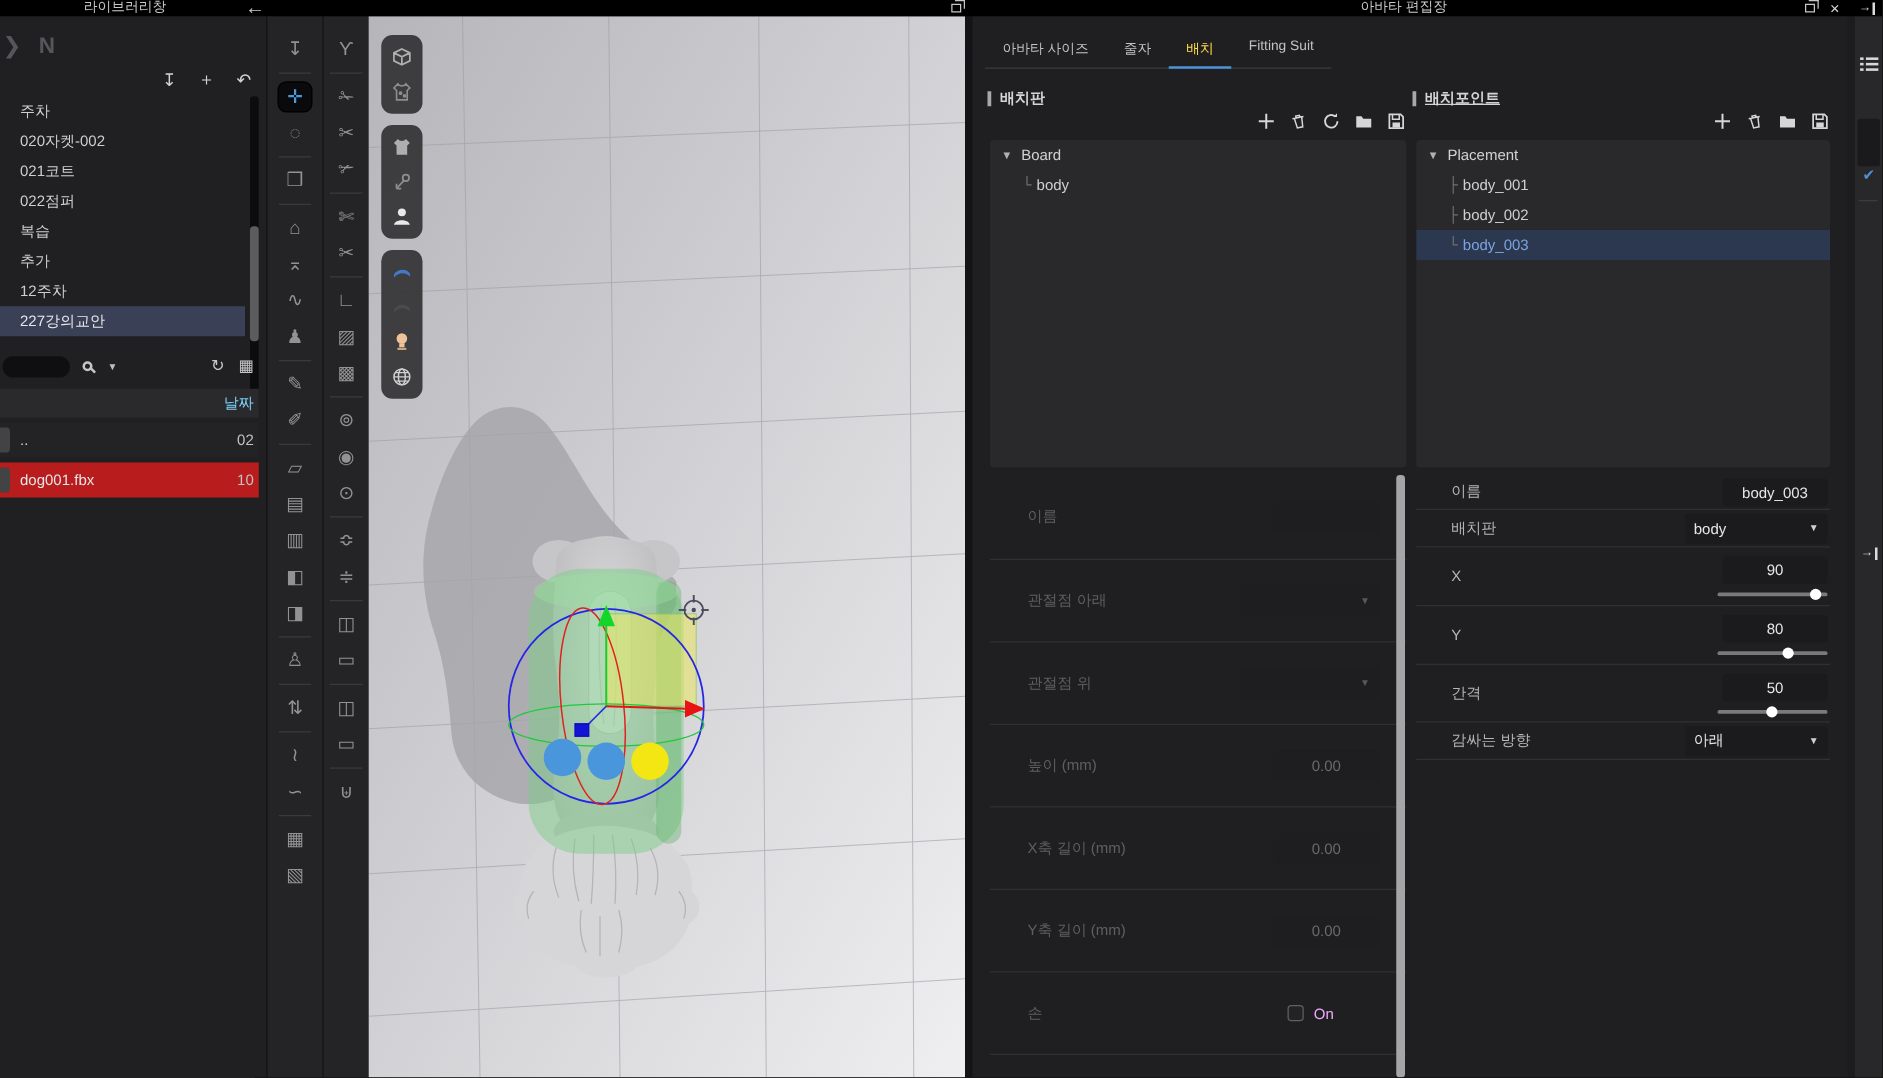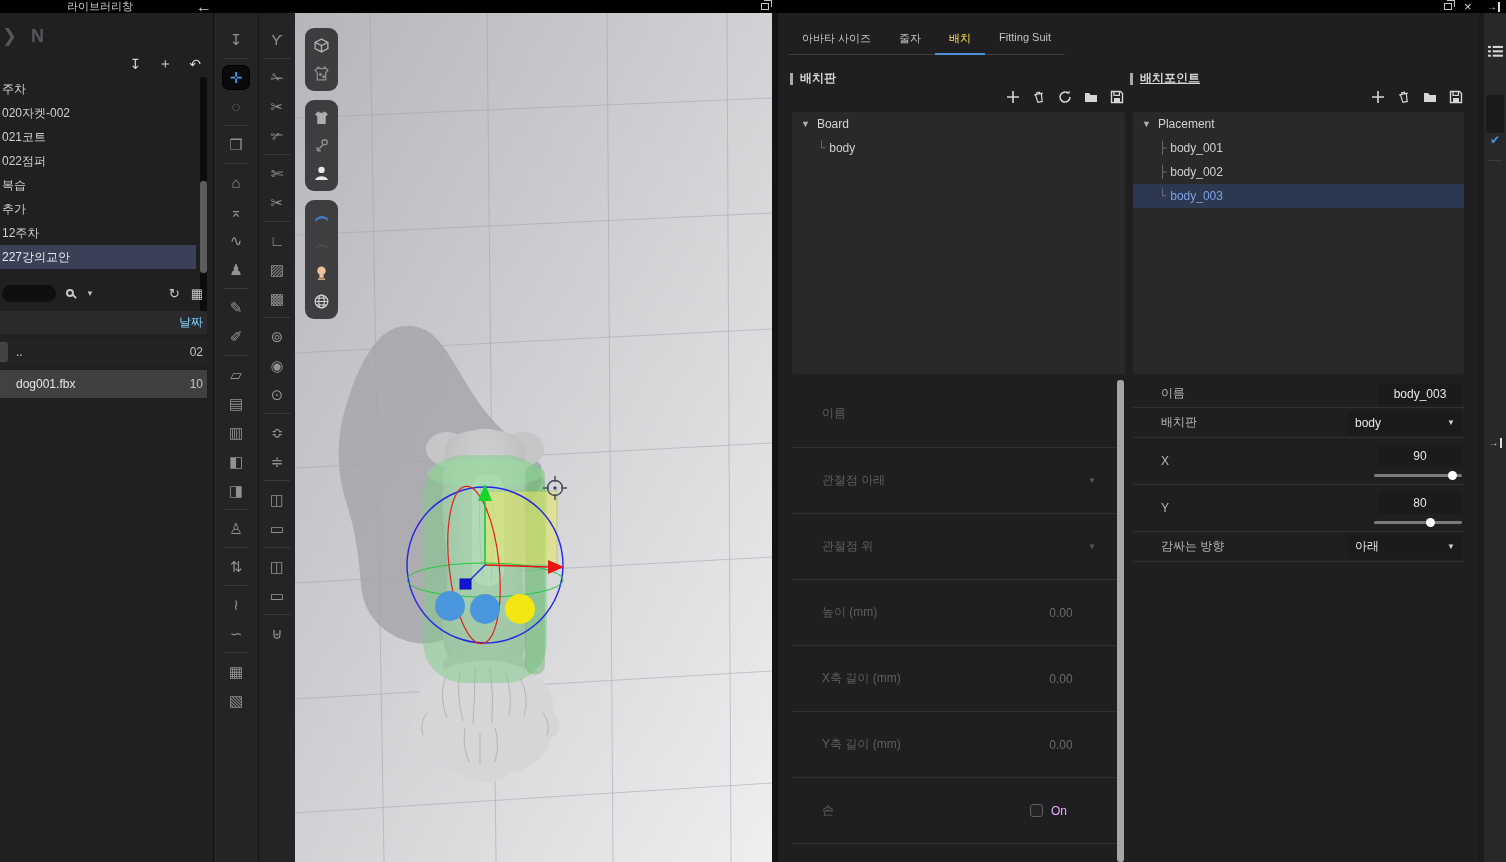--- a/index.html
+++ b/index.html
@@ -13,34 +13,34 @@
   .rest::before{content:'';position:absolute;left:2px;top:-4px;width:7px;height:6px;border-top:1px solid #c6c6c8;border-right:1px solid #c6c6c8;}
   .xg{font-size:13px;line-height:11px;color:#d6d6d8;}
   .skips{font-size:10px;line-height:10px;color:#dcdcde;border-right:2px solid #dcdcde;padding-right:1px;}
   
   .library{position:absolute;left:0;top:13px;width:213px;height:849px;background:#202022;}
   .brandrow{position:absolute;left:0;top:8px;height:30px;display:flex;gap:14px;padding-left:2px;align-items:center;}
   .brandrow span{font-size:18px;font-weight:bold;color:#56565a;}
   .libacts{position:absolute;right:12px;top:42px;display:flex;gap:17px;align-items:center;}
   .libacts span{font-size:14px;color:#d2d2d4;cursor:default;}
   .folders{position:absolute;left:0;top:64px;width:196px;}
-  .folder-row{height:24px;display:flex;align-items:center;padding-left:2px;font-size:12px;color:#cfcfd1;white-space:nowrap;overflow:hidden;}
+  .folder-row{height:24px;display:flex;align-items:center;padding-left:16px;font-size:12px;color:#cfcfd1;white-space:nowrap;overflow:hidden;}
   .folder-row.selected{background:#3a4156;color:#e8e8ea;}
   .libscroll{position:absolute;right:6px;top:64px;width:7px;height:252px;background:#0c0c0e;border-radius:3px;}
   .libscroll .th{position:absolute;left:0;top:104px;width:7px;height:92px;background:#5c5c5e;border-radius:3px;}
   .searchrow{position:absolute;left:2px;top:270px;width:209px;height:20px;display:flex;align-items:center;}
   .searchbox{width:54px;height:17px;background:#0f0f11;border-radius:9px;}
   .mag{width:8px;height:8px;border:2px solid #c6c6c8;border-radius:50%;position:relative;margin-left:10px;}
   .mag::after{content:'';position:absolute;width:6px;height:2px;background:#c6c6c8;transform:rotate(45deg);right:-5px;bottom:-2px;}
   .scar{font-size:8px;color:#bdbdbf;margin-left:12px;}
   .searchrow .right{margin-left:auto;display:flex;gap:11px;padding-right:8px;}
   .searchrow .right span{font-size:13px;color:#c8c8ca;}
   .tblhdr{position:absolute;left:0;top:298px;width:207px;height:23px;background:#2a2a2c;display:flex;align-items:center;justify-content:flex-end;padding-right:4px;font-size:12px;color:#7dd3fc;overflow:hidden;}
   .frow{position:absolute;left:0;width:207px;height:28px;background:#232325;display:flex;align-items:center;font-size:12px;color:#cfcfd1;}
-  .frow.selected{background:#404040;color:#e6e6e8;justify-content:space-between;}
+  .frow.selected{background:#b91c1c;color:#e6e6e8;justify-content:space-between;}
   .frow .sliver{width:8px;height:20px;background:#434345;border-radius:0 3px 3px 0;margin-right:8px;flex:none;}
   .frow .dt{margin-left:auto;padding-right:4px;color:#c2c2c4;}
   
   .tools{position:absolute;top:13px;height:849px;background:#242426;display:flex;flex-direction:column;align-items:center;padding-top:12px;}
   .tools1{left:213px;width:45px;border-left:1px solid #111113;}
   .tools2{left:258px;width:37px;border-left:1px solid #151517;}
   .tool{width:100%;height:29px;display:flex;align-items:center;justify-content:center;flex:none;}
   .tool .tg{font-size:15px;color:#929294;line-height:1;}
   .tool.selected .tg{background:#0a0a0c;color:#4a9ae0;border-radius:6px;padding:4px 7px;box-shadow:0 0 0 1px #000;}
   .tool.sep{height:9px;}
@@ -135,20 +135,21 @@
 </svg>
 
 <div class="app">
 
   <div class="hdr">
     <span class="ttl" style="left:0;width:200px;">라이브러리창</span>
     <span class="hic" style="left:196px;">←</span>
     <span class="hic" style="left:761px;">
         <span class="rest"></span>
       </span>
+    <span class="ttl" style="left:778px;width:690px;">아바타 편집장</span>
     <span class="hic" style="left:1444px;">
         <span class="rest"></span>
       </span>
     <span class="hic" style="left:1464px;">
         <span class="xg">×</span>
       </span>
     <span class="hic" style="left:1487px;">
         <span class="skips">→</span>
       </span>
   </div>
@@ -697,20 +698,29 @@
         </div>
         <div class="prow" style="height:47px;">
           <span class="lab">Y</span>
           <div class="pctl">
             <div class="ibox lit">80</div>
             <div class="slider" style="--pct: 65%;">
                 <span class="thumb"></span>
               </div>
           </div>
         </div>
+        <div class="prow" style="height:46px;">
+          <span class="lab">간격</span>
+          <div class="pctl">
+            <div class="ibox lit">50</div>
+            <div class="slider" style="--pct: 50%;">
+                <span class="thumb"></span>
+              </div>
+          </div>
+        </div>
         <div class="prow" style="height:30px;">
           <span class="lab">감싸는 방향</span>
           <div class="dd lit">
               <span>아래</span>
               <span class="car">▼</span>
             </div>
         </div>
       </div>
     </div>
   </section>

